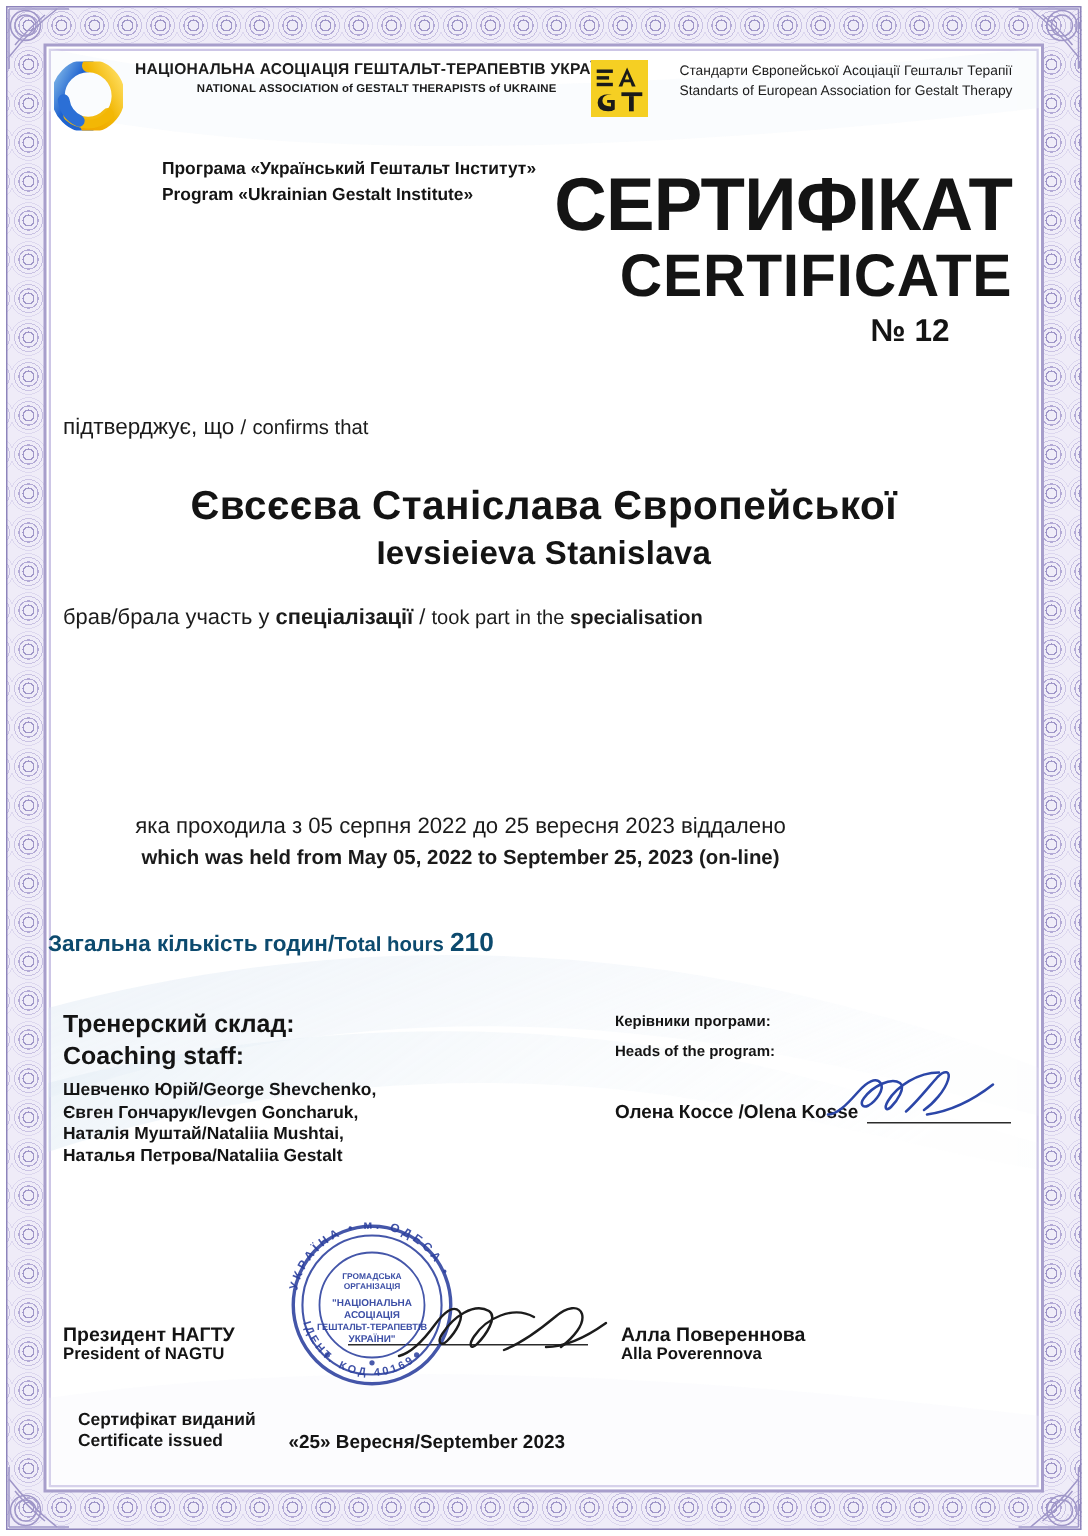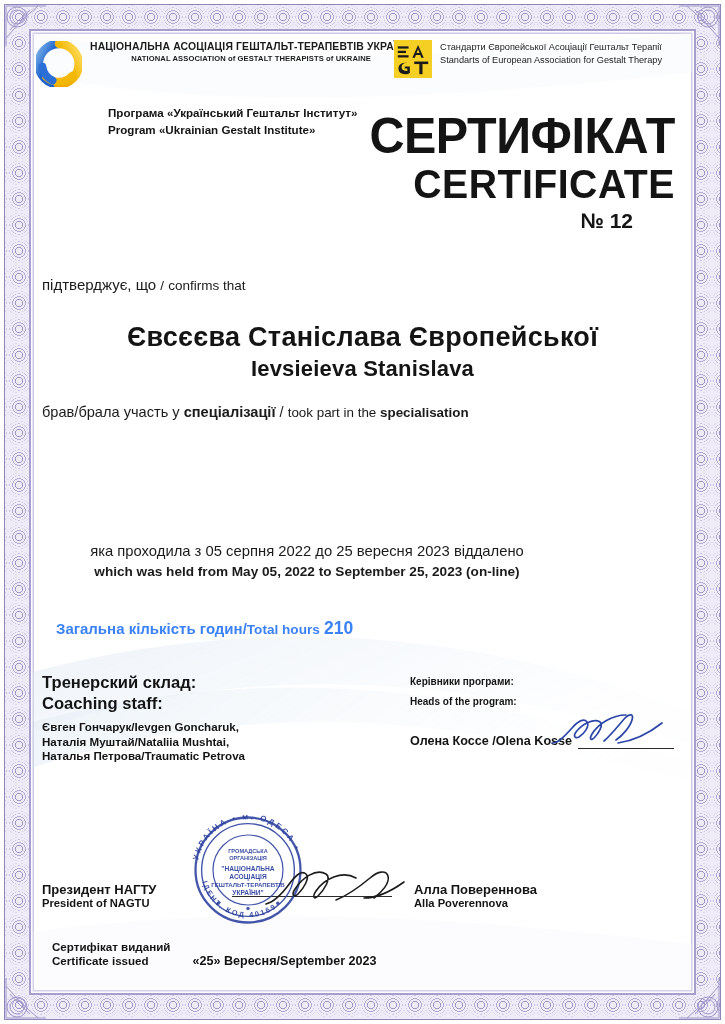--- a/index.html
+++ b/index.html
@@ -117,21 +117,21 @@
     letter-spacing: 0.1px;
   }
 
   .hdr-right {
     position: absolute;
     left: 362px; top: 8px;
     display: flex;
     align-items: flex-start;
   }
   .eagt-mark { width: 38px; height: 38px; flex: 0 0 auto; }
-  .eagt-txt { margin-left: 8px; padding-top: 1px;}
+  .eagt-txt { margin-left: 21px; padding-top: 1px;}
   .eagt-ua {
     font-size: 9.2px;
     color: #1b1b1b;
     white-space: nowrap;
     line-height: 13px;
   }
   .eagt-en {
     font-size: 9.2px;
     color: #1b1b1b;
     white-space: nowrap;
@@ -266,24 +266,24 @@
   }
   .period-en {
     font-size: 13.6px;
     font-weight: bold;
     color: #1b1b1b;
     line-height: 20px;
   }
 
   .hours {
     position: absolute;
-    left: 24px; top: 586px;
+    left: 0; top: 586px;
     font-size: 15px;
     font-weight: bold;
-    color: #3b82f6;
+    color: #0c4a6e;
     white-space: nowrap;
   }
   .hours .en { font-size: 13.6px; }
   .hours .num { font-size: 17.5px; }
 
   
   .staff {
     position: absolute;
     left: 10px; top: 640px;
   }
@@ -573,23 +573,24 @@
     </div>
 
     <div class="hours">
       <span>Загальна кількість годин</span><span>/</span><span class="en">Total hours</span><span>&nbsp;</span><span class="num">210</span>
     </div>
 
     <div class="staff">
       <div class="staff-h1">Тренерский склад:</div>
       <div class="staff-h2">Coaching staff:</div>
       <div class="staff-list">
+        <div>Шевченко Юрій/George Shevchenko,</div>
         <div>Євген Гончарук/Ievgen Goncharuk,</div>
         <div>Наталія Муштай/Nataliia Mushtai,</div>
-        <div>Наталья Петрова/Traumatic Petrova</div>
+        <div>Наталья Петрова/Nataliia Gestalt</div>
       </div>
     </div>
 
     <div class="heads">
       <div class="heads-h1">Керівники програми:</div>
       <div class="heads-h2">Heads of the program:</div>
       <div class="heads-sig-row">
         <span class="heads-name">Олена Коссе /Olena Kosse</span>
         <span class="sig-line"></span>
         <svg class="sig-kosse" viewBox="0 0 120 40">

